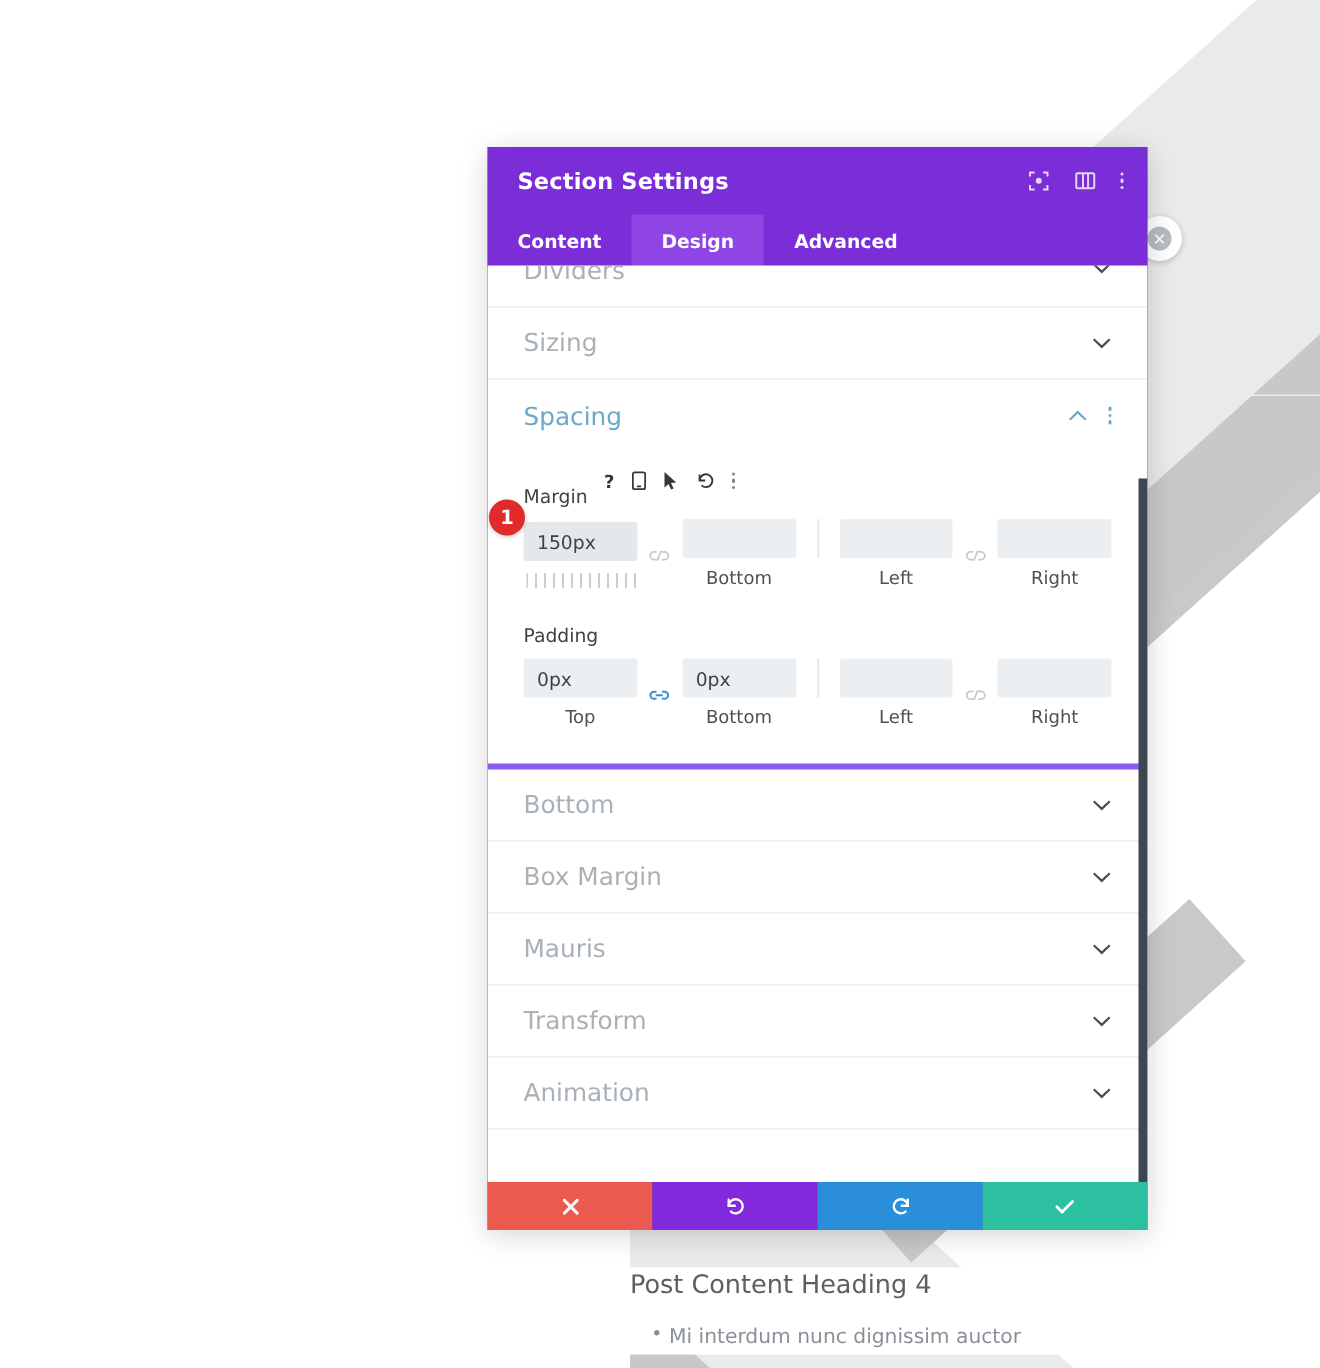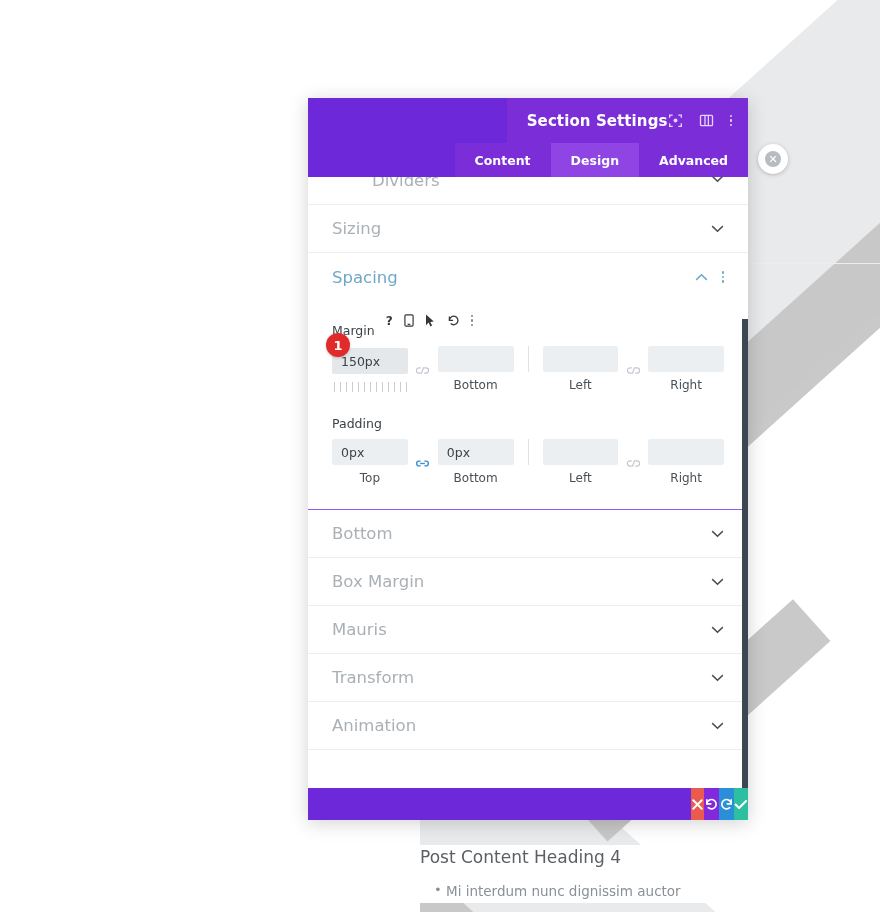--- a/index.html
+++ b/index.html
@@ -49,24 +49,24 @@
     display: flex; align-items: center; justify-content: center; z-index: 5;
   }
   .close-round .glyph {
     width: 16px; height: 16px; border-radius: 50%; background: #b6bcc2;
     display: flex; align-items: center; justify-content: center;
     color: #fff; font-size: 11px; line-height: 1;
   }
 
   
   .modal {
-    position: absolute; left: 308px; top: 98px; width: 440px; height: 722px;
+    position: absolute; left: 325px; top: 98px; width: 440px; height: 722px;
     background: #6d28d9; z-index: 10;
     box-shadow: 0 3px 18px rgba(0,0,0,.18);
-    display: flex; flex-direction: column; overflow: hidden; align-items: flex-end;
+    display: flex; flex-direction: column; overflow: hidden;
   }
   .modal-header {
     height: 45px; background: #7b2ed8;
     display: flex; align-items: center; padding: 0 16px 0 20px; flex: 0 0 auto;
   }
   .modal-title {
     color: #ffffff; font-size: 15px; font-weight: 700; letter-spacing: .1px; flex: 1;
   }
   .hdr-icons { display: flex; align-items: center; gap: 16px; }
   .hdr-ico { color: #e6d5f7; display: flex; align-items: center; justify-content: center; cursor: pointer; }
@@ -83,27 +83,27 @@
   .panel-body {
     flex: 1 1 auto; background: #ffffff; position: relative; overflow: hidden;
   }
 
   .acc-row {
     height: 48px; display: flex; align-items: center; justify-content: space-between;
     padding: 0 24px 0 24px; border-bottom: 1px solid #eceef0; cursor: pointer;
   }
   .acc-row .acc-title { font-size: 16.5px; color: #a9b0b6; font-weight: 400; }
   .acc-row.first { height: 28px; align-items: flex-start; padding-top: 0; }
-  .acc-row.first .acc-title { margin-top: -6px; margin-left: 40px; }
+  .acc-row.first .acc-title { margin-top: -6px; }
   .acc-row.first .chev { margin-top: -4px; }
   .chev { color: #4a4f55; font-size: 12px; line-height: 1; }
 
   
   .spacing {
-    border-bottom: 1px solid #8b5cf6; padding: 0 24px 22px 24px;
+    border-bottom: 4px solid #8b5cf6; padding: 0 24px 22px 24px;
   }
   .spacing-head {
     height: 48px; display: flex; align-items: center; justify-content: space-between;
   }
   .spacing-head .s-title { font-size: 16.5px; color: #6ea8c9; }
   .spacing-head .s-icons { display: flex; align-items: center; gap: 14px; }
   .chev-up { color: #5b8fae; font-size: 12px; }
   .kebab { display: flex; flex-direction: column; gap: 2px; align-items: center; }
   .kebab i { width: 2.5px; height: 2.5px; border-radius: 50%; background: #7d848b; display: block; }
   .kebab.light i { background: #6ea8c9; }

